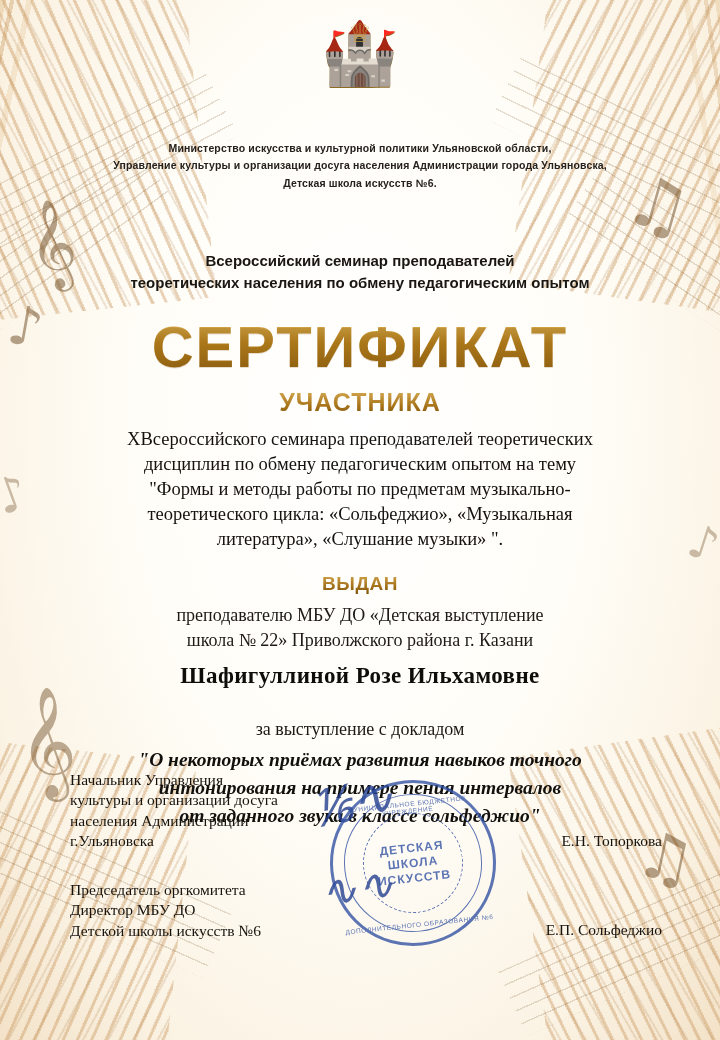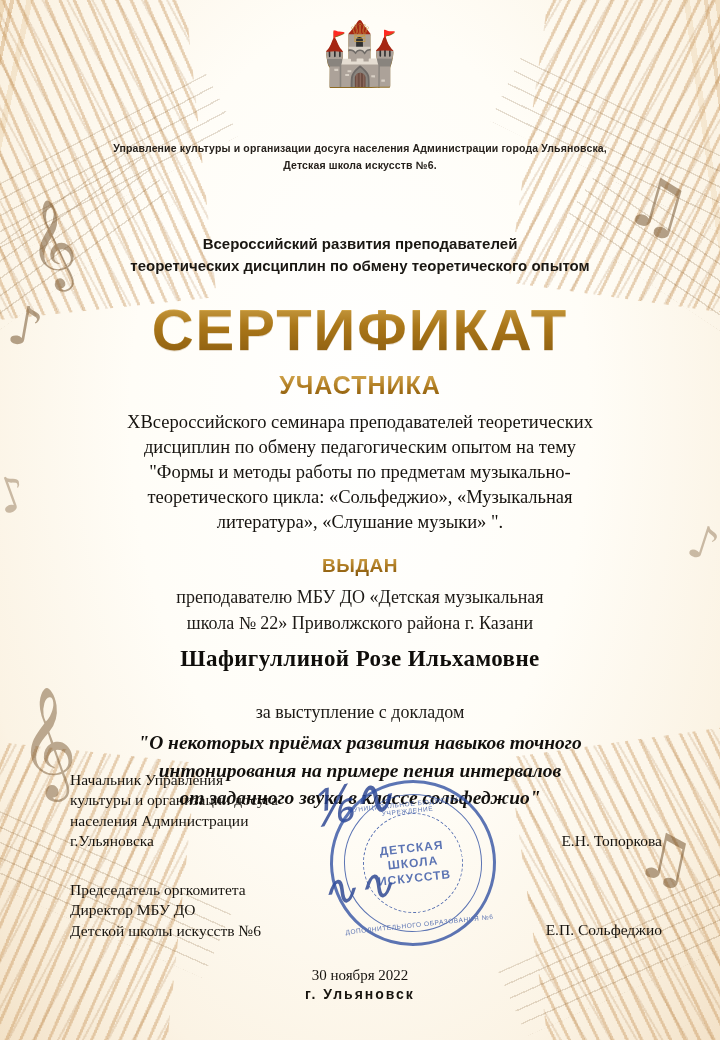--- a/index.html
+++ b/index.html
@@ -337,45 +337,46 @@
   <div class="note n7">♪</div>
 
   <div class="content">
 
     <div class="emblem">
       <div class="crown">♕</div>
       <div class="crest">🏰</div>
     </div>
 
     <div class="org-block">
+      <div>Министерство искусства и культурной политики Ульяновской области,</div>
       <div>Управление культуры  и организации  досуга населения Администрации  города Ульяновска,</div>
       <div>Детская школа искусств №6.</div>
     </div>
 
     <div class="seminar-title">
-      <div>Всероссийский развития преподавателей</div>
-      <div>теоретических дисциплин по обмену теоретического опытом</div>
+      <div>Всероссийский семинар преподавателей</div>
+      <div>теоретических населения по обмену педагогическим опытом</div>
     </div>
 
     <div class="cert-word">СЕРТИФИКАТ</div>
 
     <div class="participant">УЧАСТНИКА</div>
 
     <div class="body-text">
       <span class="ln">ХВсероссийского  семинара преподавателей теоретических</span>
       <span class="ln">дисциплин по обмену педагогическим опытом на тему</span>
       <span class="ln">"Формы и методы  работы по предметам музыкально-</span>
       <span class="ln">теоретического цикла: «Сольфеджио», «Музыкальная</span>
       <span class="ln">литература», «Слушание музыки» ".</span>
     </div>
 
     <div class="issued">ВЫДАН</div>
 
     <div class="recipient-role">
-      <div>преподавателю МБУ  ДО  «Детская музыкальная</div>
+      <div>преподавателю МБУ  ДО  «Детская выступление</div>
       <div>школа № 22» Приволжского района г. Казани</div>
     </div>
 
     <div class="recipient-name">Шафигуллиной  Розе Ильхамовне</div>
 
     <div class="for-line">за выступление  с докладом</div>
 
     <div class="report-title">
       <span class="ln">"О некоторых приёмах развития навыков точного</span>
       <span class="ln">интонирования на примере пения интервалов</span>
@@ -411,18 +412,14 @@
       <div class="stamp-arc top">МУНИЦИПАЛЬНОЕ БЮДЖЕТНОЕ УЧРЕЖДЕНИЕ</div>
       <div class="stamp-core">
         <span>ДЕТСКАЯ</span>
         <span>ШКОЛА</span>
         <span>ИСКУССТВ</span>
       </div>
       <div class="stamp-arc bottom">ДОПОЛНИТЕЛЬНОГО ОБРАЗОВАНИЯ №6</div>
     </div>
   </div>
 
-  <div class="footer">
-    <div>30 ноября 2022</div>
-    <div class="city">г. Ульяновск</div>
-  </div>
 
 </div>
 
 </body></html>

